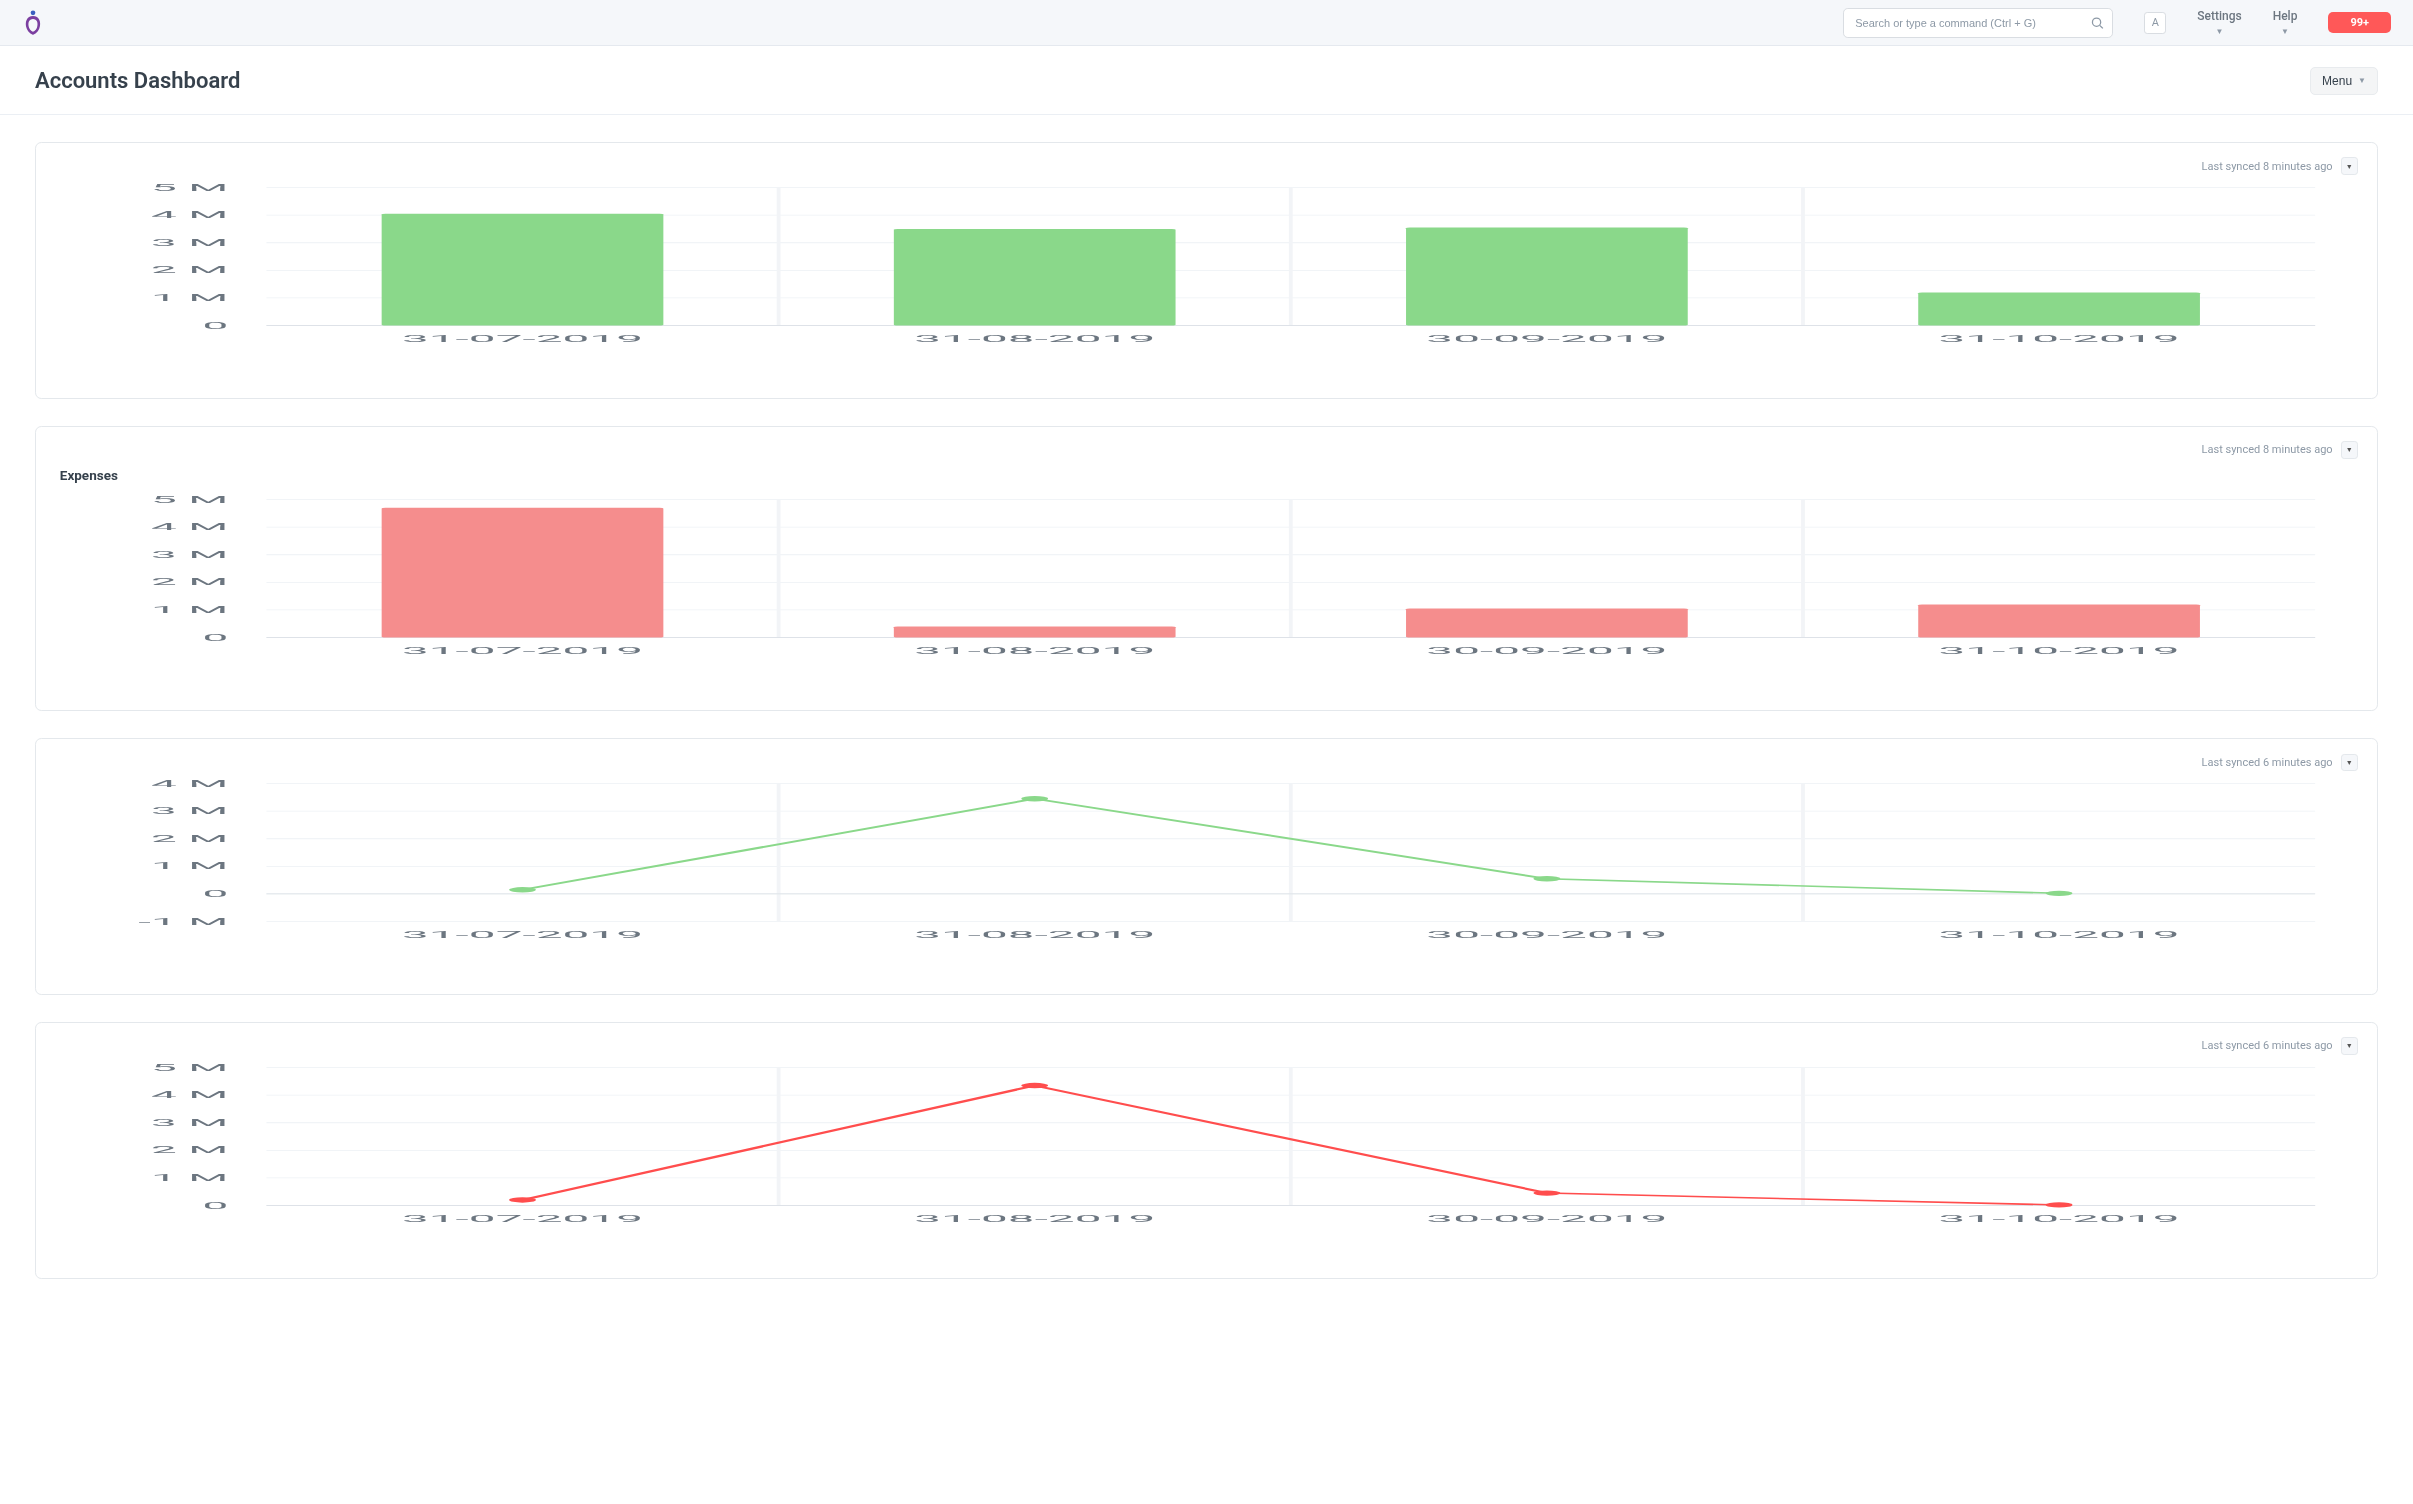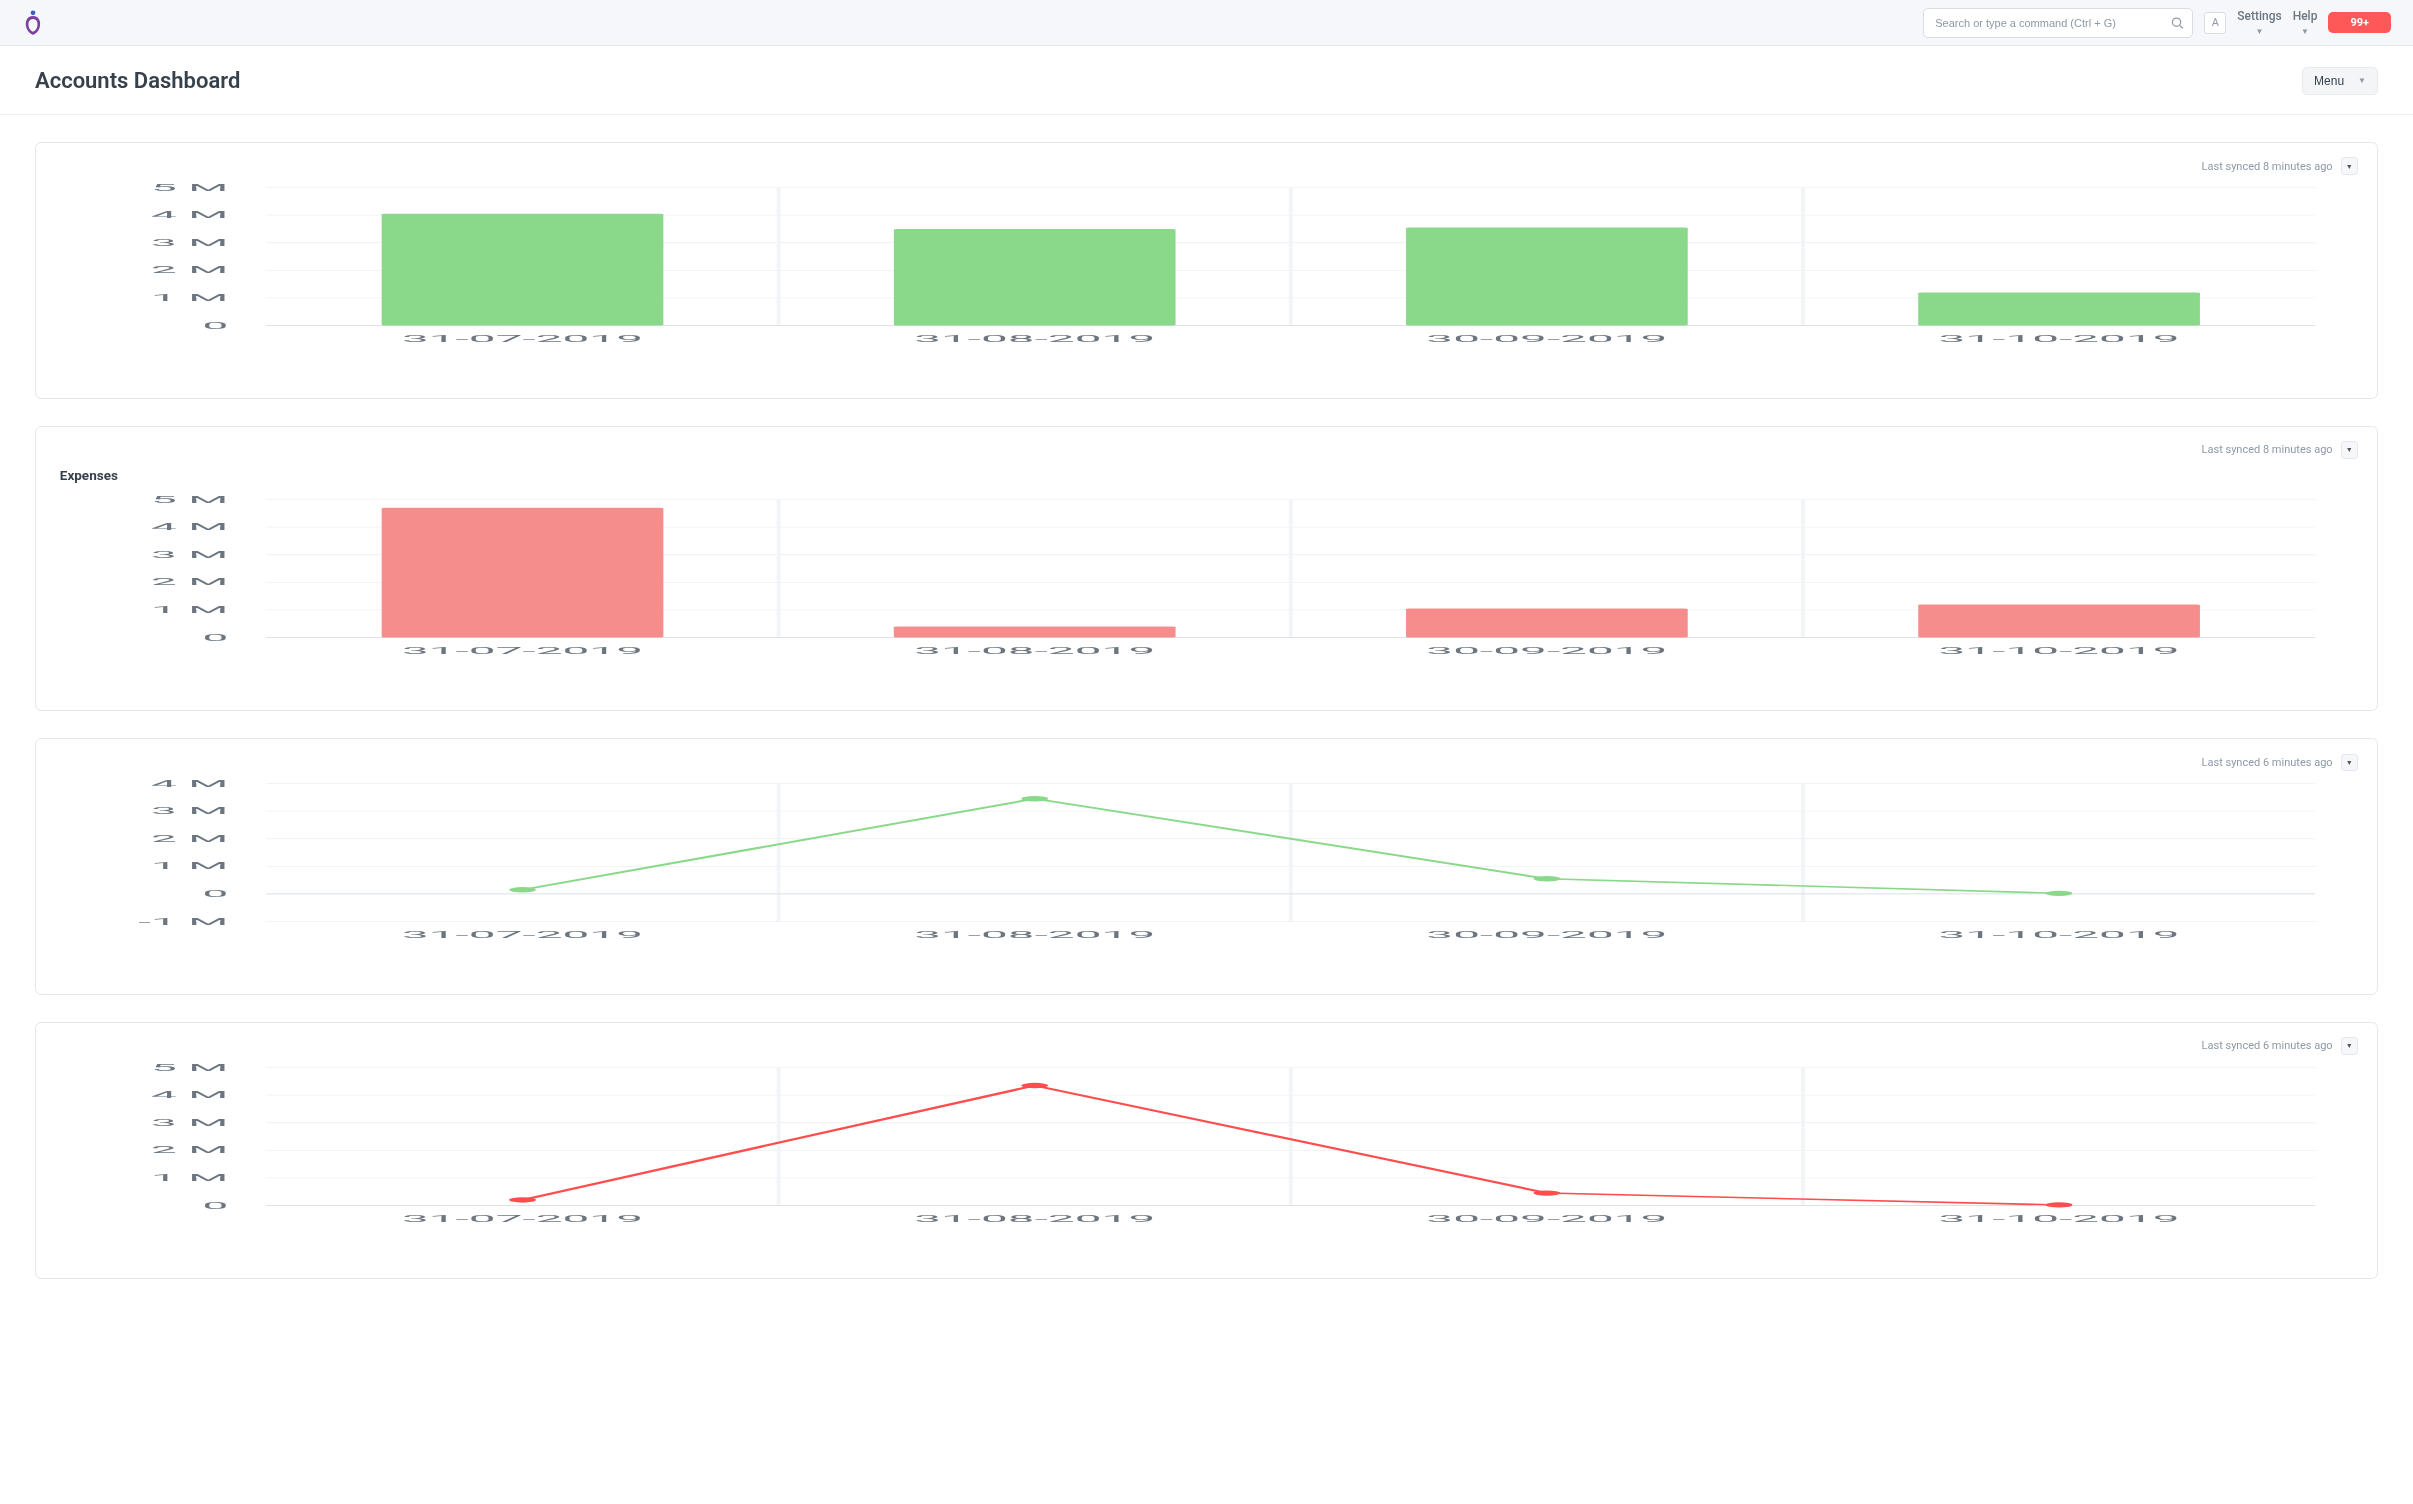--- a/index.html
+++ b/index.html
@@ -11,21 +11,21 @@
     font-size: 11px;
   }
   
   .navbar {
     height: 46px;
     background: #f5f7fa;
     border-bottom: 0.8px solid #e5e9ef;
     display: flex;
     align-items: center;
     padding: 0 22px;
-    gap: 11px;
+    gap: 31px;
   }
   .logo-wrap { width: 24px; height: 28.5px; display:flex; align-items:center; }
   .logo-wrap svg { width: 22px; height: 28.5px; }
   .nav-spacer { flex: 1 1 auto; }
   .search-wrap {
     position: relative;
     width: 270px;
   }
   .search-input {
     width: 100%;
@@ -59,21 +59,21 @@
   
   .page-header {
     display:flex; align-items:center; justify-content:space-between;
     padding: 20.6px 35px 19px 35px;
     border-bottom:0.8px solid #ebeff4;
   }
   .page-title { font-size:22px; font-weight:600; color:#36414c; }
   .menu-btn {
     background:#f4f5f6; border:0.8px solid #e8ebee; border-radius:5px;
     padding:6.3px 11px; font-size:12px; color:#36414c; cursor:pointer;
-    display:flex; align-items:center; gap:14px; font-weight:500;
+    display:flex; align-items:center; gap:6px; font-weight:500;
   }
 
   
   .dash-wrap {
     padding: 27px 35px;
     display:grid;
     grid-template-columns: 1fr;
     gap: 27px;
   }
   .card {

